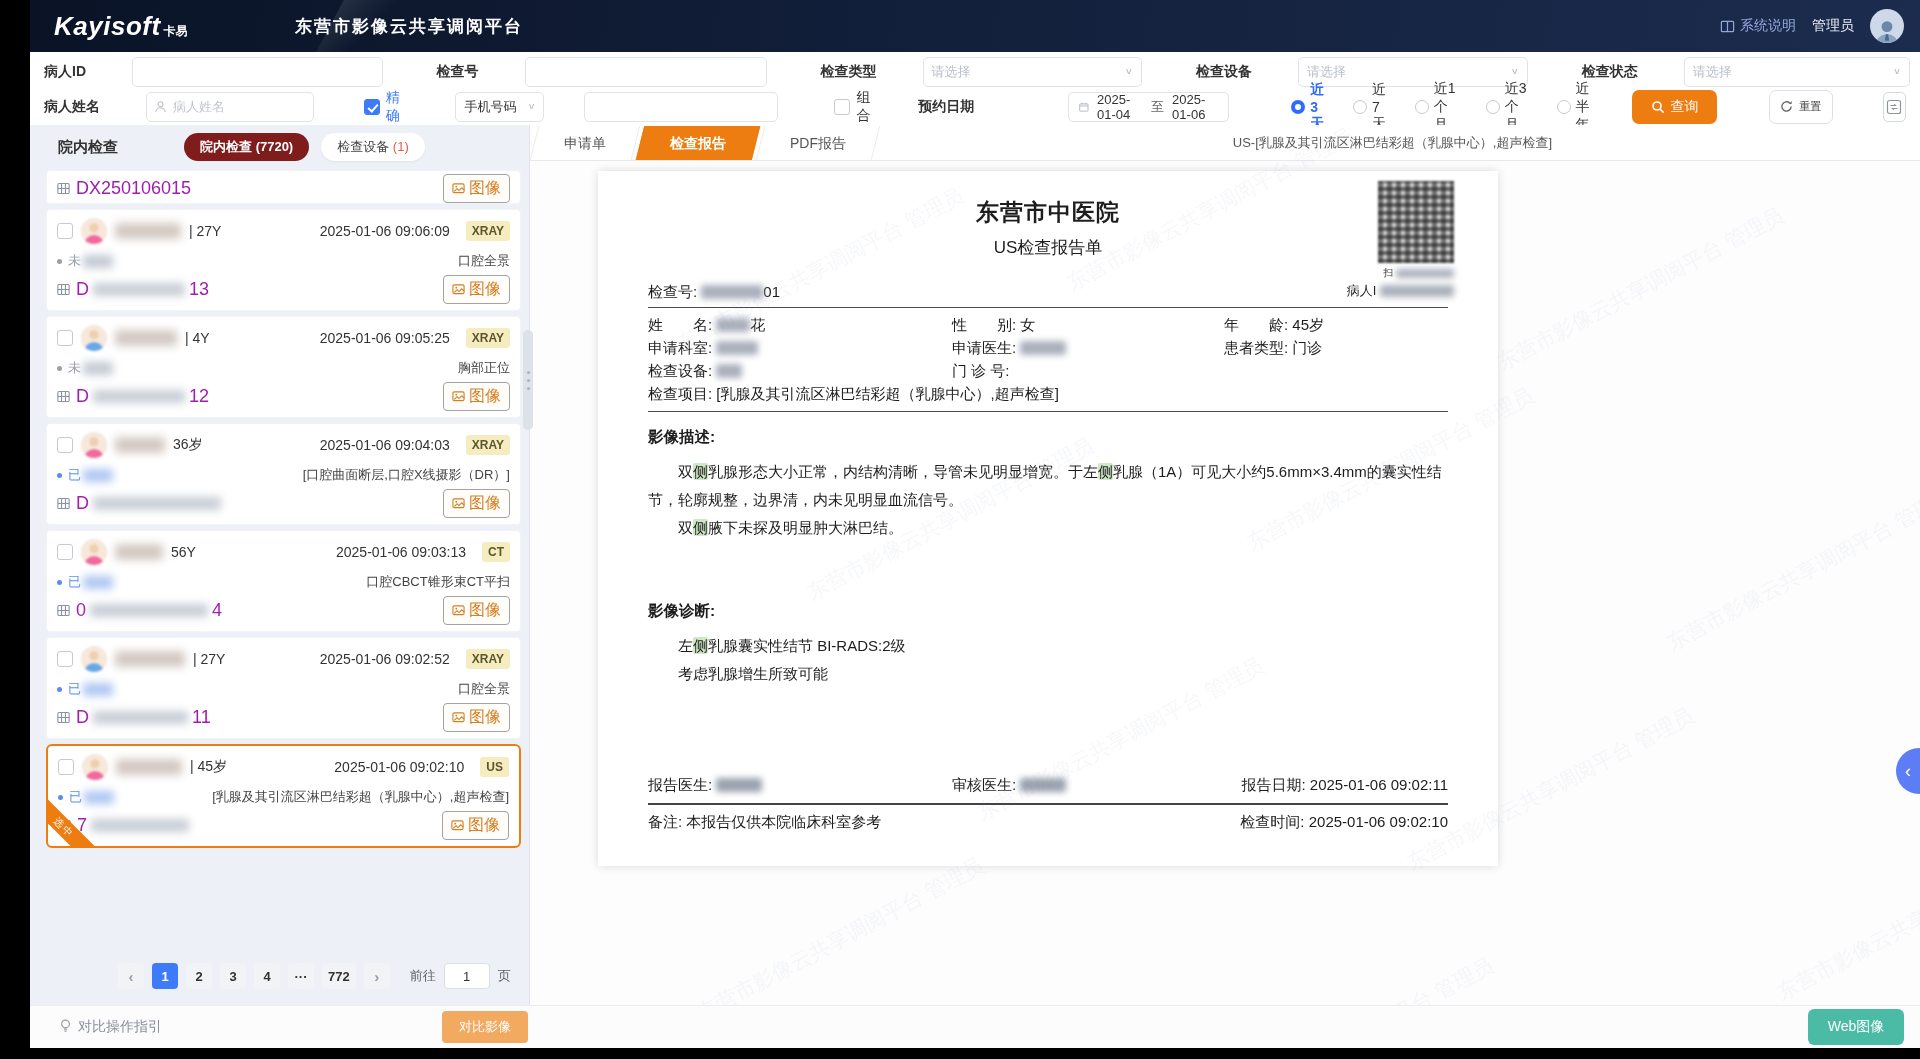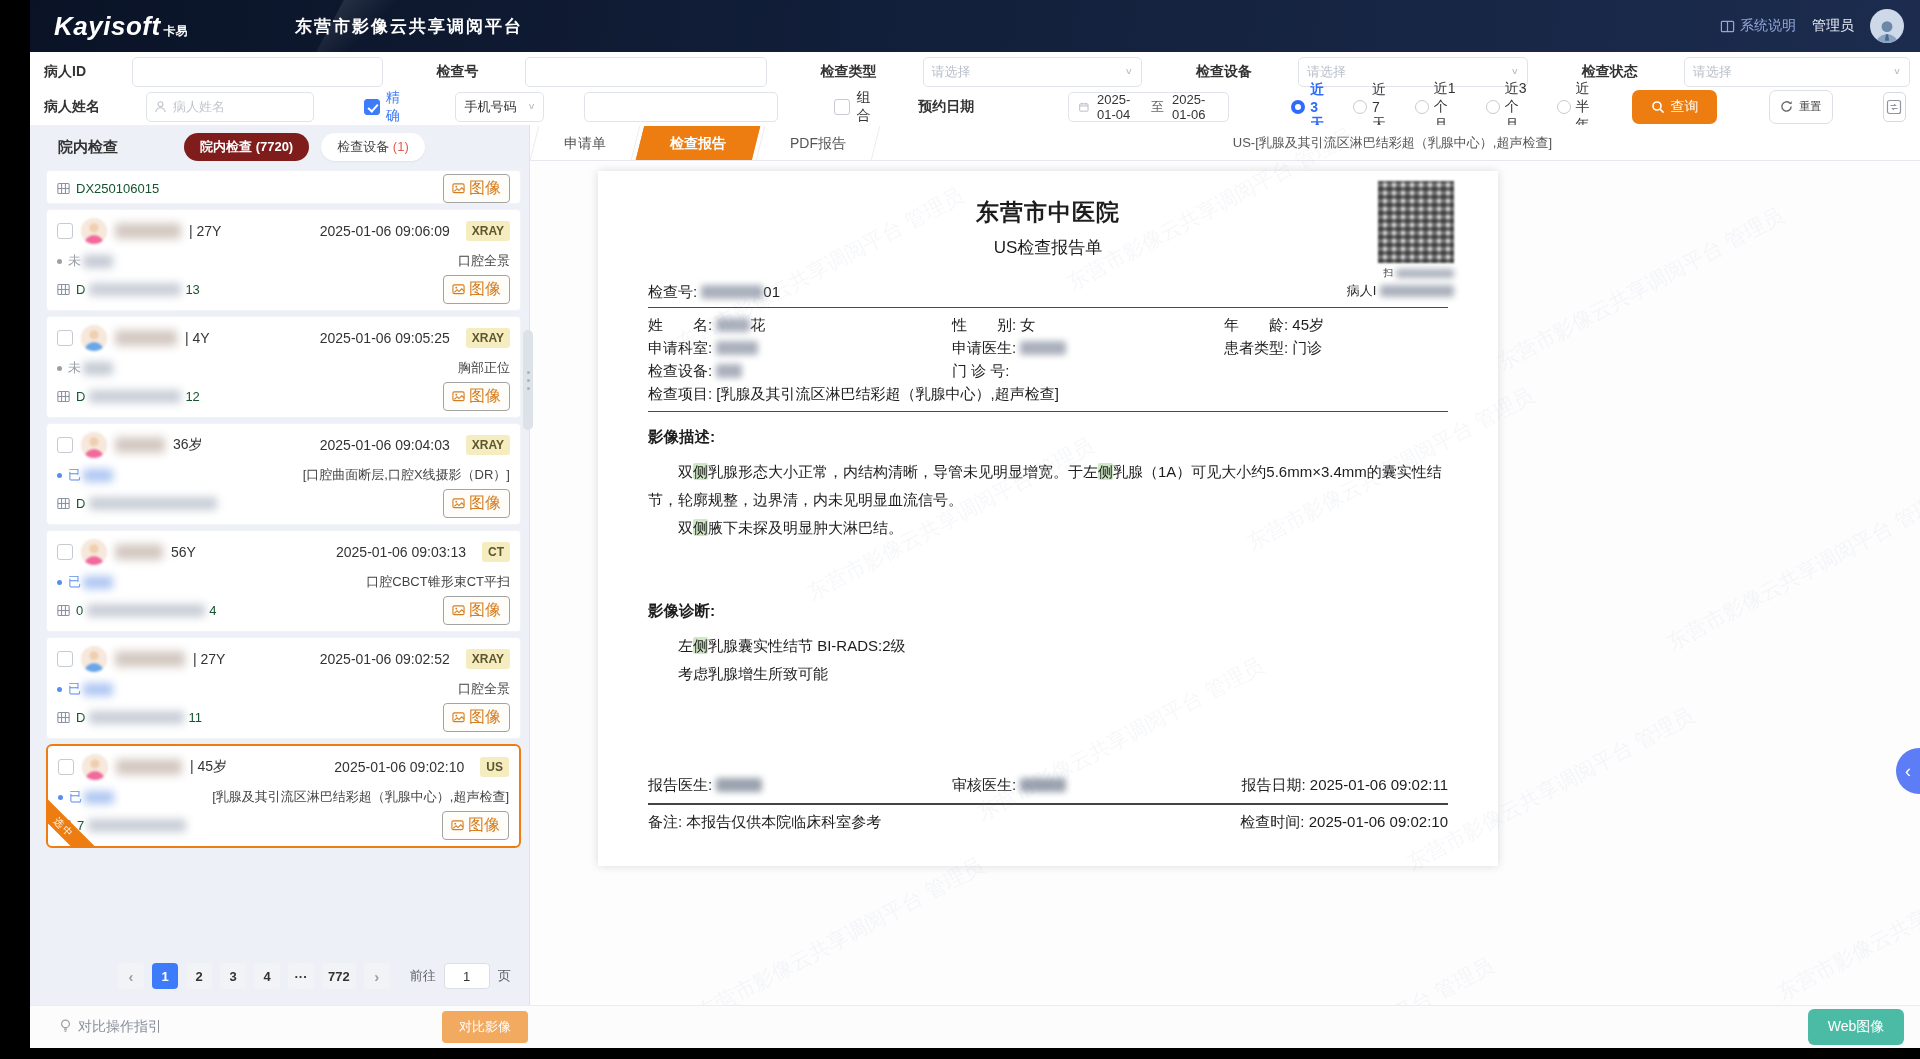--- a/index.html
+++ b/index.html
@@ -80,21 +80,21 @@
   .ec-name-blur { height:16px; border-radius:2px; background:#d4c9c2; filter:blur(4px); display:inline-block; }
   .ec-age { font-size:14px; color:#333; white-space:nowrap; }
   .ec-time { margin-left:auto; font-size:14px; color:#333; white-space:nowrap; }
   .badge { background:#F5ECC0; color:#5d572e; font-size:12px; font-weight:bold; border-radius:3px; padding:3px 6px; margin-left:8px; }
   .dot { width:5px; height:5px; border-radius:50%; margin-right:6px; flex:0 0 5px; }
   .st-done { color:#5a8df0; } .st-done-dot { background:#5a8df0; }
   .st-pend { color:#9aa0a8; } .st-pend-dot { background:#9aa0a8; }
   .st-blur { height:13px; width:30px; border-radius:2px; margin-left:2px; filter:blur(4px); display:inline-block; }
   .st-blur.b { background:#aec6f2; } .st-blur.g { background:#c3c9d3; }
   .ec-desc { margin-left:auto; color:#444; font-size:13px; text-align:right; white-space:nowrap; }
-  .ec-acc { font-size:13px; color:#14532d; display:flex; align-items:center; gap:4px; }
+  .ec-acc { font-size:18px; color:#a21caf; display:flex; align-items:center; gap:4px; }
   .acc-blur { height:13px; border-radius:2px; background:#c8cdd6; filter:blur(4px); display:inline-block; }
   .btn-img { margin-left:auto; display:flex; align-items:center; gap:4px; border:1px solid #a3a3a3; color:#d57f22;
     background:#fffdf9; border-radius:4px; font-size:16px; padding:3px 8px; cursor:pointer; white-space:nowrap; }
   .ribbon-box { position:absolute; left:0; bottom:0; width:56px; height:56px; overflow:hidden; pointer-events:none; }
   .ribbon { position:absolute; left:-26px; bottom:10px; width:84px; height:17px; background:#ED7D10; color:#fff;
     font-size:10px; text-align:center; line-height:17px; transform:rotate(45deg); letter-spacing:2px; }
 
   .pagination { flex:0 0 58px; display:flex; align-items:center; padding-left:88px; gap:8px; }
   .pg-btn { min-width:26px; height:26px; border-radius:4px; background:#f2f3f6; color:#333; font-size:13px; font-weight:bold;
     display:flex; align-items:center; justify-content:center; padding:0 6px; cursor:pointer; border:none; }

